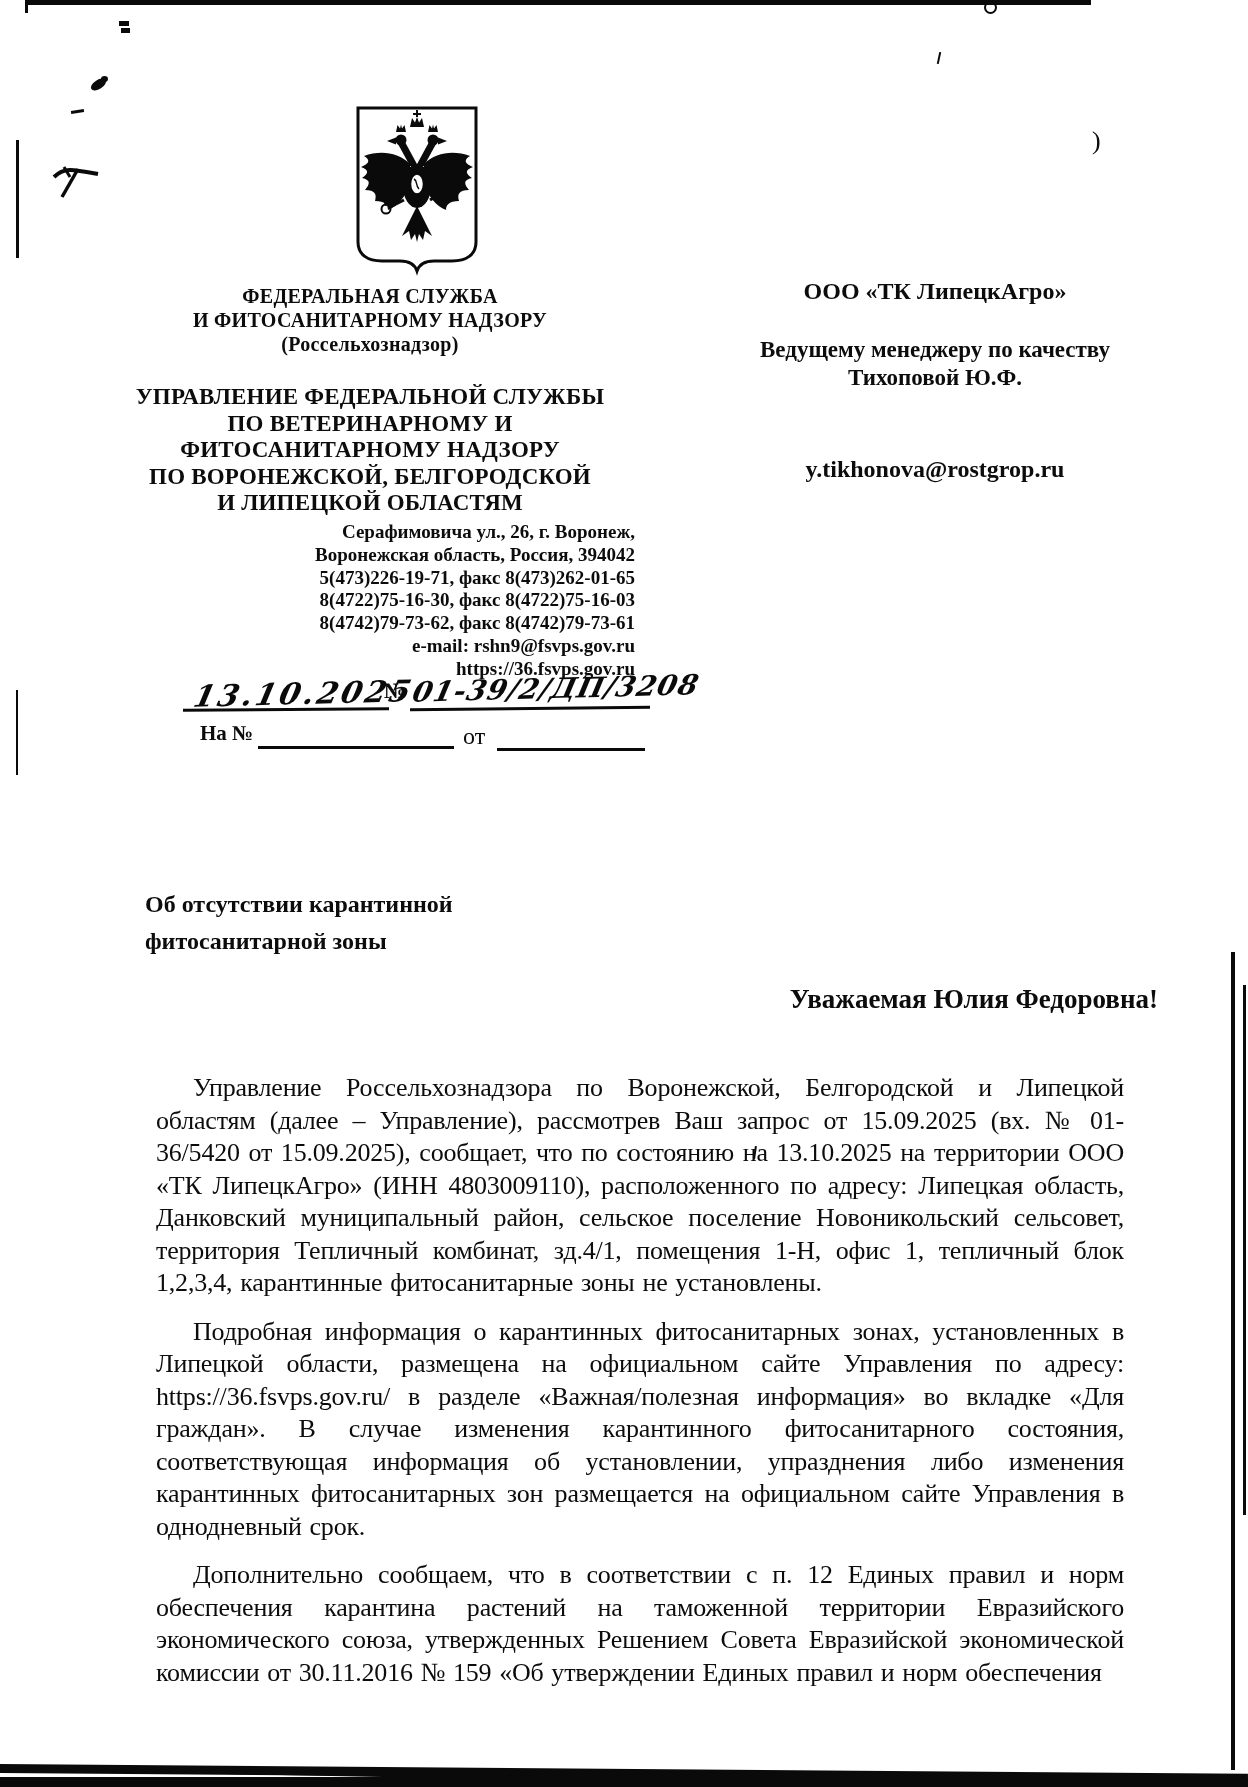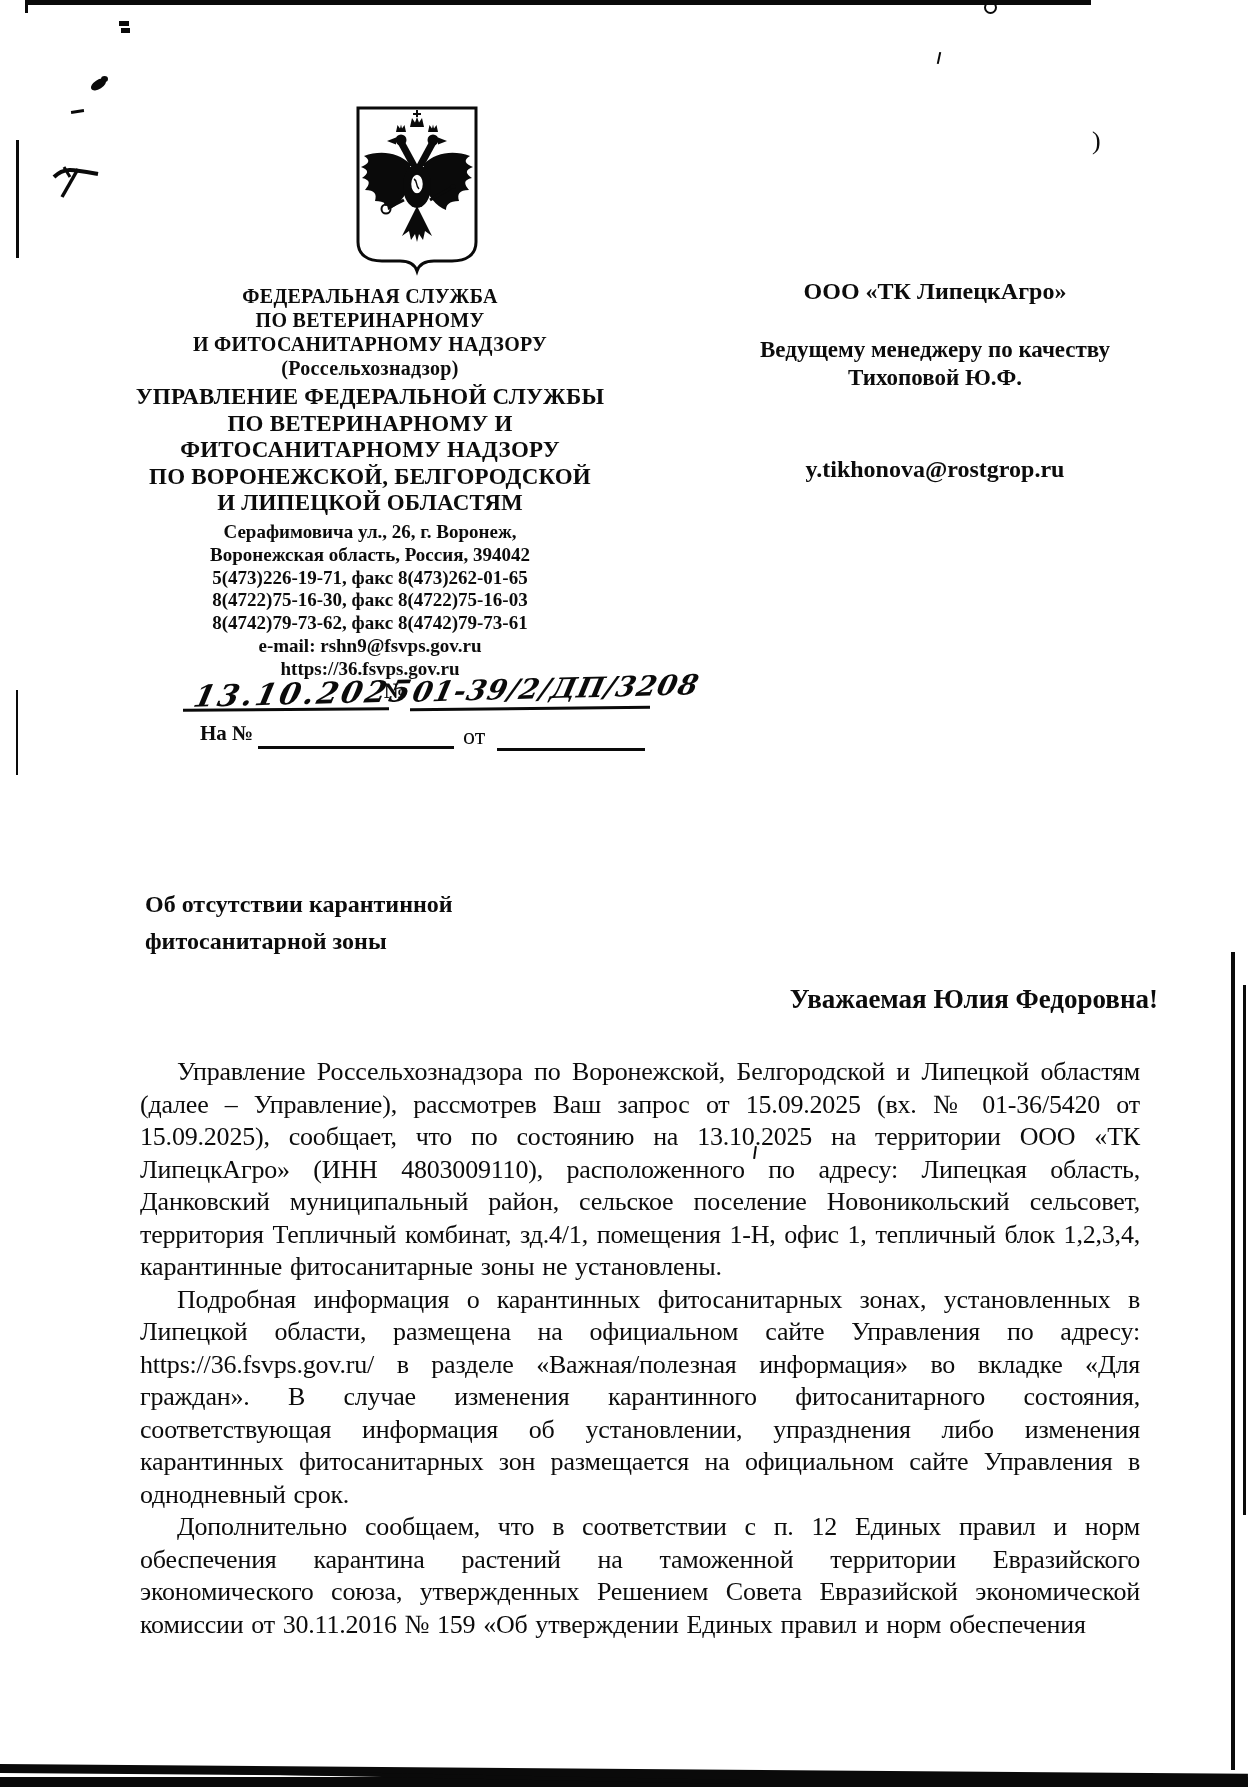--- a/index.html
+++ b/index.html
@@ -8,40 +8,40 @@
     margin:0 auto;overflow:hidden;color:#0c0c0c;
     font-family:"Liberation Serif","DejaVu Serif",serif;
     -webkit-font-smoothing:none;
   }
   .abs{position:absolute;}
   .artifact{position:absolute;background:#0a0a0a;}
   
   .col-left{left:105px;width:530px;text-align:center;}
   .svc{top:284px;font-size:20px;font-weight:700;line-height:24px;letter-spacing:.3px;}
   .dept{top:384px;font-size:23px;font-weight:700;line-height:26.5px;letter-spacing:.2px;}
-  .addr{top:521px;font-size:19px;font-weight:700;line-height:22.8px;}
+  .addr{top:521px;font-size:19px;font-weight:700;line-height:22.8px;text-align:right;}
   
   .hw{
     position:absolute;font-family:"DejaVu Serif",serif;font-style:italic;font-weight:700;
     transform:skewX(-14deg) rotate(-1.5deg);white-space:nowrap;color:#0a0a0a;
   }
   .hw-date{left:195px;top:676px;font-size:30px;letter-spacing:3px;}
   .hw-number{left:414px;top:672px;font-size:28px;letter-spacing:1px;}
   .plain-label{position:absolute;font-weight:700;}
   
   .col-right{left:685px;width:500px;text-align:center;font-weight:700;}
   .rec-company{top:278px;font-size:24px;font-family:Liberation Serif, serif;}
   .rec-attn{top:336px;font-size:23px;line-height:28px;}
   .rec-email{top:456px;font-size:24px;}
   
   .subject{left:145px;top:886px;width:520px;font-size:24px;font-weight:700;line-height:37px;}
   .salutation{left:158px;top:984px;width:1000px;text-align:right;font-size:27px;font-weight:700;}
   .body-text{left:140px;top:1056px;width:1000px;font-size:26px;line-height:32.5px;
     text-align:justify;word-spacing:1.5px;letter-spacing:-0.2px;}
-  .body-text p{margin:0;text-indent:37px;}
+  .body-text p{margin:16px;text-indent:37px;}
   .line{position:absolute;background:#0a0a0a;height:3px;}
   .loop{position:absolute;width:9px;height:9px;border:2px solid #0a0a0a;border-radius:50%;background:transparent;}
 </style>
 </head>
 <body>
 
 <div class="page">
 
   <div class="artifact" style="left:25px;top:0;width:1066px;height:5px;"></div>
   <div class="artifact" style="left:25px;top:0;width:3px;height:13px;"></div>
@@ -90,21 +90,20 @@
     <path d="M62,75 C66,77 63,81 67,85" fill="none" stroke="#0a0a0a" stroke-width="1.4"></path>
     <path d="M52,96 L38,103" stroke="#0a0a0a" stroke-width="3" fill="none"></path>
     <circle cx="34" cy="105" r="4.5" fill="none" stroke="#0a0a0a" stroke-width="2"></circle>
     <path d="M34,98 v4 M32,100 h4" stroke="#0a0a0a" stroke-width="1.5" fill="none"></path>
     <path d="M78,96 L99,84" stroke="#0a0a0a" stroke-width="3" fill="none"></path>
     <circle cx="101" cy="82.5" r="2.5" fill="#0a0a0a"></circle>
   </svg>
 
   <div class="abs col-left svc">
     <div>ФЕДЕРАЛЬНАЯ СЛУЖБА</div>
-    <div>ПО ВЕТЕРИНАРНОМУ</div>
     <div>И ФИТОСАНИТАРНОМУ НАДЗОРУ</div>
     <div>(Россельхознадзор)</div>
   </div>
   <div class="abs col-left dept">
     <div>УПРАВЛЕНИЕ ФЕДЕРАЛЬНОЙ СЛУЖБЫ</div>
     <div>ПО ВЕТЕРИНАРНОМУ И</div>
     <div>ФИТОСАНИТАРНОМУ НАДЗОРУ</div>
     <div>ПО ВОРОНЕЖСКОЙ, БЕЛГОРОДСКОЙ</div>
     <div>И ЛИПЕЦКОЙ ОБЛАСТЯМ</div>
   </div>

